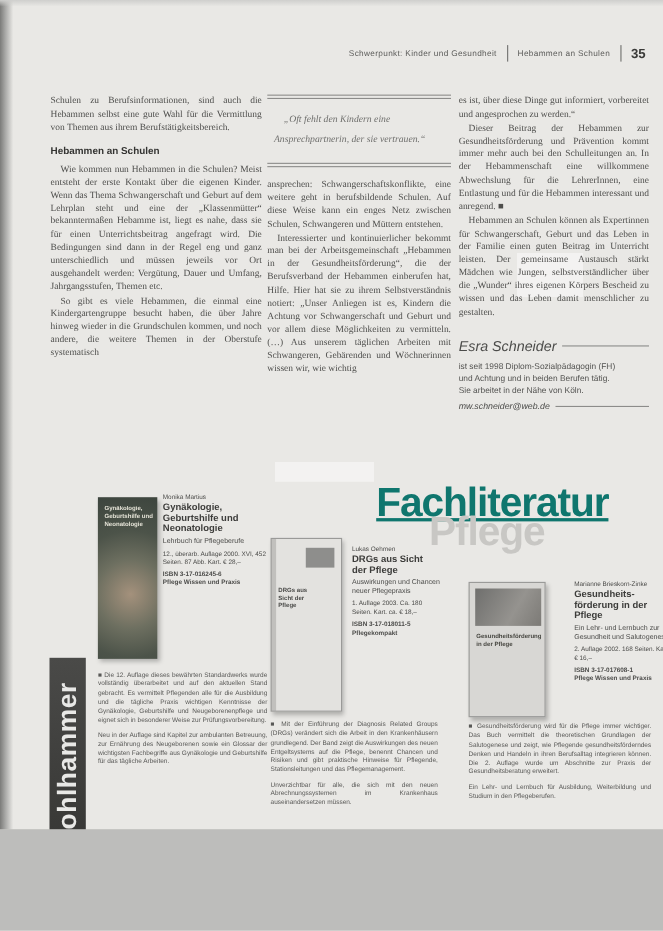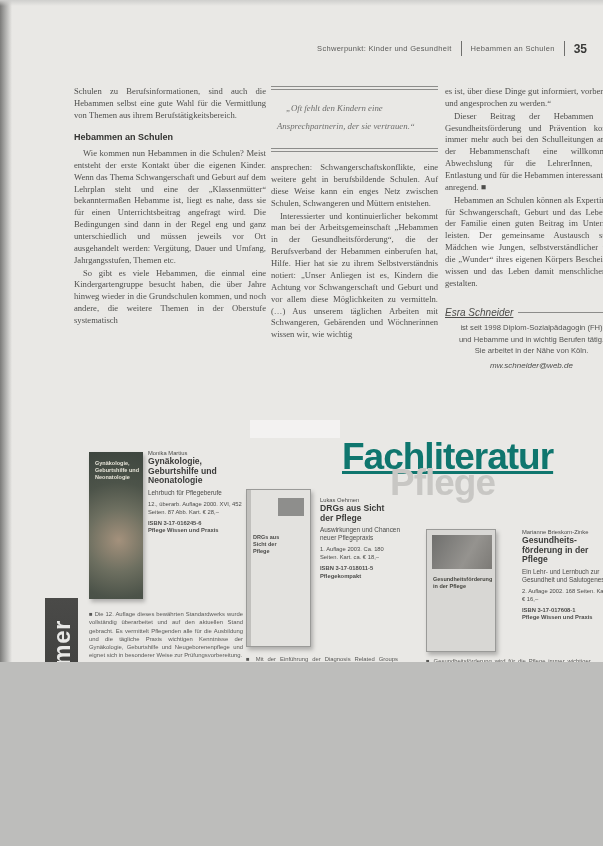--- a/index.html
+++ b/index.html
@@ -1,60 +1,60 @@
 <!DOCTYPE html>
 <html><head>
 <meta charset="utf-8">
 <style>
   * { margin:0; padding:0; box-sizing:border-box; }
   html,body { background:#bdbdbb; }
   #page {
-    position:relative; width:603px; height:662px; margin:0 auto;
+    position:relative; width:603px; height:754px; margin:0 auto;
     background:#e9e8e5; overflow:hidden;
     font-family:"Liberation Serif", serif; color:#4a4a48;
   }
   
   .scan-edge-left { position:absolute; left:0; top:0; width:12px; height:846px;
     background:linear-gradient(90deg,#7b7b79 0%,#a8a8a6 40%,rgba(233,232,229,0) 100%); }
   .scan-corner-top { position:absolute; left:0; top:0; width:603px; height:6px;
     background:linear-gradient(180deg,#cfcfcd,rgba(233,232,229,0)); }
   .artifact { position:absolute; background:rgba(255,255,255,0.45); }
 
   
   .pg-header { position:absolute; top:41px; right:16px; display:flex; align-items:center; gap:9px;
     font-family:"Liberation Sans", sans-serif; }
   .pg-header .lab { font-size:7.5px; color:#5c5c5a; letter-spacing:.3px; filter:blur(.3px); }
   .pg-header .vsep { width:1px; height:15px; background:#6f6f6d; }
   .pg-header .num { font-size:12px; font-weight:bold; color:#3a3a38; }
 
   
   .col { position:absolute; text-align:justify; font-size:8.6px; line-height:1.38;
-    color:#4e4e4c; filter:blur(.32px);margin-left:28px; }
+    color:#4e4e4c; filter:blur(.32px); }
   .col p { text-indent:9px; margin-bottom:1px; }
   .col p.noindent { text-indent:0; }
   .col h3 { font-family:"Liberation Sans", sans-serif; font-size:9px; color:#333331;
     margin:9px 0 5px; text-align:left; }
   #col1 { left:46px; top:86px; width:192px; }
   #col2 { left:243px; top:86px; width:167px; }
   #col3 { left:417px; top:86px; width:173px; }
 
   
   .quote-box { margin-bottom:10px; }
   .rule2 { height:4px; border-top:1px solid #8c8c8a; border-bottom:1px solid #8c8c8a; }
   .quote-text { font-style:italic; text-align:left; font-size:8.8px; line-height:2.0;
     color:#6e6e6c; padding:10px 6px 12px; text-indent:0; }
 
   
   .author { margin-top:16px; font-family:"Liberation Sans", sans-serif; text-align:left; }
   .author .row { display:flex; align-items:center; gap:5px; }
   .author .rule { flex:1; height:1px; background:#8c8c8a; }
-  .author .name { font-style:italic; font-size:10px; color:#4c4c4a;text-decoration:underline; }
-  .author .bio { font-size:7.6px; line-height:1.5; color:#545452; margin-top:3px;text-align:center; }
+  .author .name { font-style:italic; font-size:13px; color:#4c4c4a; }
+  .author .bio { font-size:7.6px; line-height:1.5; color:#545452; margin-top:3px; }
   .author .mail { font-style:italic; font-size:8px; color:#4c4c4a; }
-  .author .mailrow { margin-top:3px;flex-direction:column; }
+  .author .mailrow { margin-top:3px; }
 
   
   .ad-headline { position:absolute; left:342px; top:440px; width:250px;
     font-family:"Liberation Sans", sans-serif; font-weight:bold; line-height:.92; }
   .ad-headline .big { font-size:37px; color:#0f766e; letter-spacing:-1px;text-decoration:underline; }
   .ad-headline .sub { font-size:37px; color:#c8c7c4; letter-spacing:-1px;
     margin-top:-8px; margin-left:48px; }
 
   .brandbar { position:absolute; left:45px; top:598px; width:33px; height:196px;
     background:linear-gradient(180deg,#4a4a48,#343432); display:flex; align-items:center; justify-content:center; }
@@ -149,21 +149,21 @@
     <p>Dieser Beitrag der Hebammen zur Gesundheitsförderung und Prävention kommt immer mehr auch bei den Schulleitungen an. In der Hebammenschaft eine willkommene Abwechslung für die LehrerInnen, eine Entlastung und für die Hebammen interessant und anregend. ■</p>
     <p>Hebammen an Schulen können als Expertinnen für Schwangerschaft, Geburt und das Leben in der Familie einen guten Beitrag im Unterricht leisten. Der gemeinsame Austausch stärkt Mädchen wie Jungen, selbstverständlicher über die „Wunder“ ihres eigenen Körpers Bescheid zu wissen und das Leben damit menschlicher zu gestalten.</p>
 
     <div class="author">
       <div class="row">
         <span class="name">Esra Schneider</span>
         <span class="rule"></span>
       </div>
       <div class="bio">
         <div>ist seit 1998 Diplom-Sozialpädagogin (FH)</div>
-        <div>und Hebamme und in wichtig Berufen tätig.</div>
+        <div>und Achtung und in beiden Berufen tätig.</div>
         <div>Sie arbeitet in der Nähe von Köln.</div>
       </div>
       <div class="row mailrow">
         <span class="mail">mw.schneider@web.de</span>
         <span class="rule"></span>
       </div>
     </div>
   </div>
 
   <div class="ad-headline">

